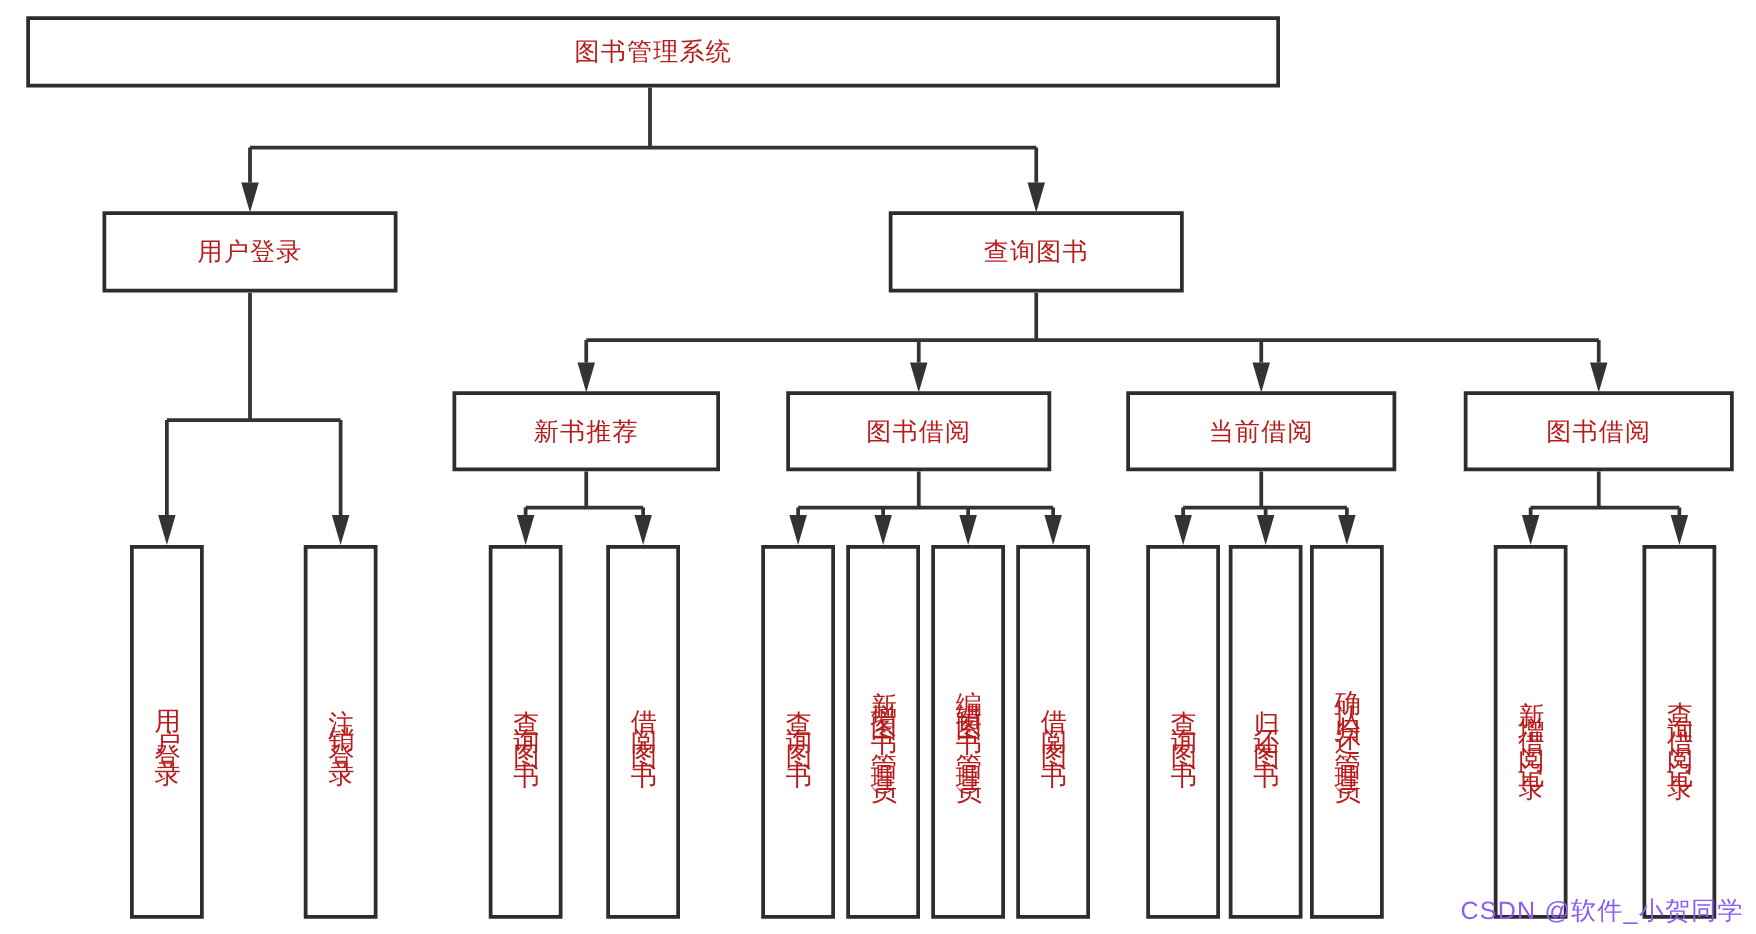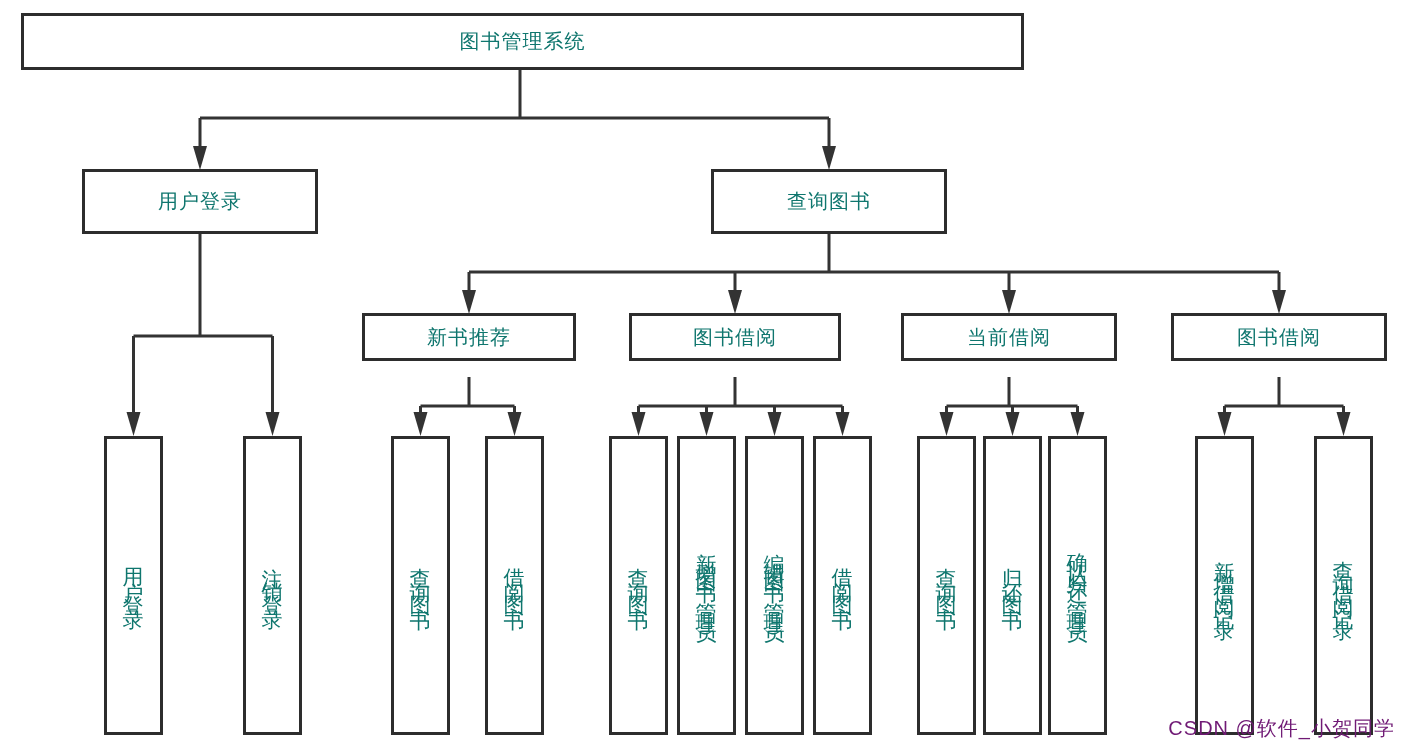--- a/index.html
+++ b/index.html
@@ -5,38 +5,38 @@
   html,body{margin:0;padding:0;}
   body{
     width:1405px;height:747px;position:relative;background:#ffffff;
     font-family:"Liberation Sans","DejaVu Sans",sans-serif;
     overflow:hidden;
   }
   #diagram{position:absolute;inset:0;}
   svg.wires{position:absolute;left:0;top:0;z-index:1;}
   .node{
     position:absolute;box-sizing:border-box;z-index:2;
-    border:3px solid #2d2d2d;background:#ffffff;color:#0f766e;
+    border:3px solid #2d2d2d;background:#ffffff;color:#b91c1c;
     display:flex;align-items:center;justify-content:center;
     font-size:20px;letter-spacing:1px;
   }
   .root{left:21px;top:13px;width:1003px;height:57px;}
   .lvl2{top:169px;width:236px;height:65px;}
-  .lvl3{top:313px;height:48px;}
+  .lvl3{top:313px;height:64px;}
   .leaf{top:436px;width:59px;height:299px;}
   .leaf span{
     writing-mode:vertical-rl;text-orientation:mixed;
     font-size:21px;line-height:1;white-space:nowrap;
   }
   .ls4 span{letter-spacing:14px;transform:translateY(-7px);}
   .ls6 span{letter-spacing:12px;transform:translateY(-6px);}
   .ls8 span{letter-spacing:10px;transform:translateY(-5px);}
   .watermark{
     position:absolute;right:10px;bottom:5px;z-index:3;
-    font-size:20px;color:#701a75;letter-spacing:1px;
+    font-size:20px;color:#8b5cf6;letter-spacing:1px;
   }
 </style>
 </head>
 <body>
 
 <div id="diagram">
 
   <svg class="wires" width="1405" height="747" viewBox="0 0 1405 747">
     <g stroke="#333333" stroke-width="3" fill="none">
 

